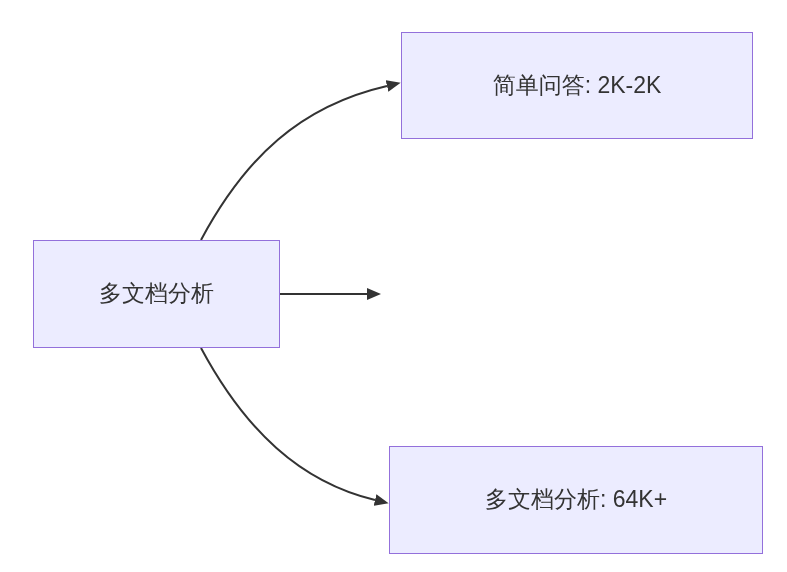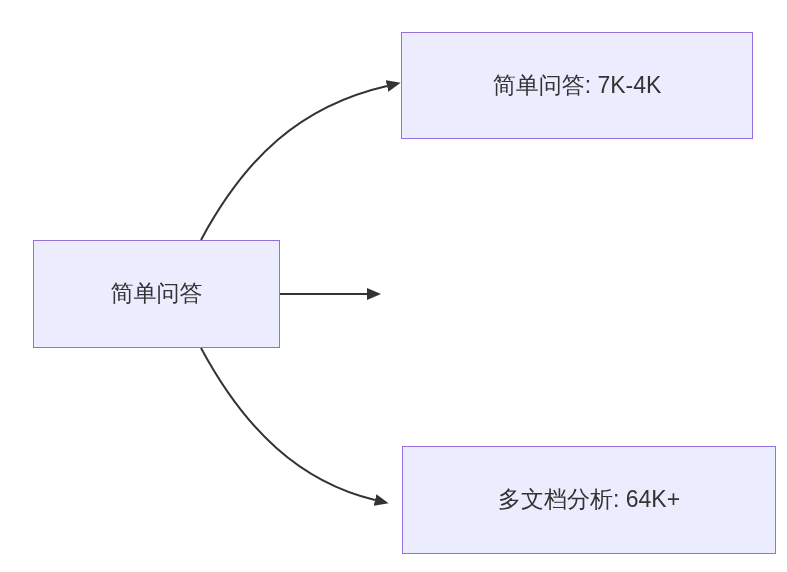--- a/index.html
+++ b/index.html
@@ -30,44 +30,44 @@
     color: #333333;
     font-size: 23px;
     line-height: 1.2;
     text-align: center;
     box-sizing: border-box;
     white-space: nowrap;
   }
   .node-root { left: 33px;  top: 240px; width: 247px; height: 108px; }
   .node-b0   { left: 401px; top: 32px;  width: 352px; height: 107px; }
   .node-b1   { left: 381px; top: 240px; width: 391px; height: 108px; }
-  .node-b2   { left: 389px; top: 446px; width: 374px; height: 108px; margin-left: 13px; }
+  .node-b2   { left: 389px; top: 446px; width: 374px; height: 108px; }
 </style>
 </head>
 <body>
 
 <div class="canvas">
 
   <svg class="edges" width="787" height="572" viewBox="0 0 787 572" aria-hidden="true">
     <defs>
       <marker id="arrow" viewBox="0 0 14 12" refX="0" refY="6" markerWidth="14" markerHeight="12" orient="auto" markerUnits="userSpaceOnUse">
         <path d="M0,0 L14,6 L0,12 Z" fill="#333333"></path>
       </marker>
     </defs>
     <path d="M201,240 C245,158 300,106 387,86" fill="none" stroke="#333333" stroke-width="2" marker-end="url(#arrow)"></path>
     <path d="M280,294 L367,294" fill="none" stroke="#333333" stroke-width="2" marker-end="url(#arrow)"></path>
     <path d="M201,348 C245,430 300,482 375,500" fill="none" stroke="#333333" stroke-width="2" marker-end="url(#arrow)"></path>
   </svg>
 
   <div class="node node-root">
-    <span>简单问答</span>
+    <span>多文档分析</span>
   </div>
 
   <div class="node node-b0">
-    <span>简单问答: 7K-4K</span>
+    <span>简单问答: 2K-2K</span>
   </div>
 
 
   <div class="node node-b2">
     <span>多文档分析: 64K+</span>
   </div>
 
 </div>
 
 </body></html>

